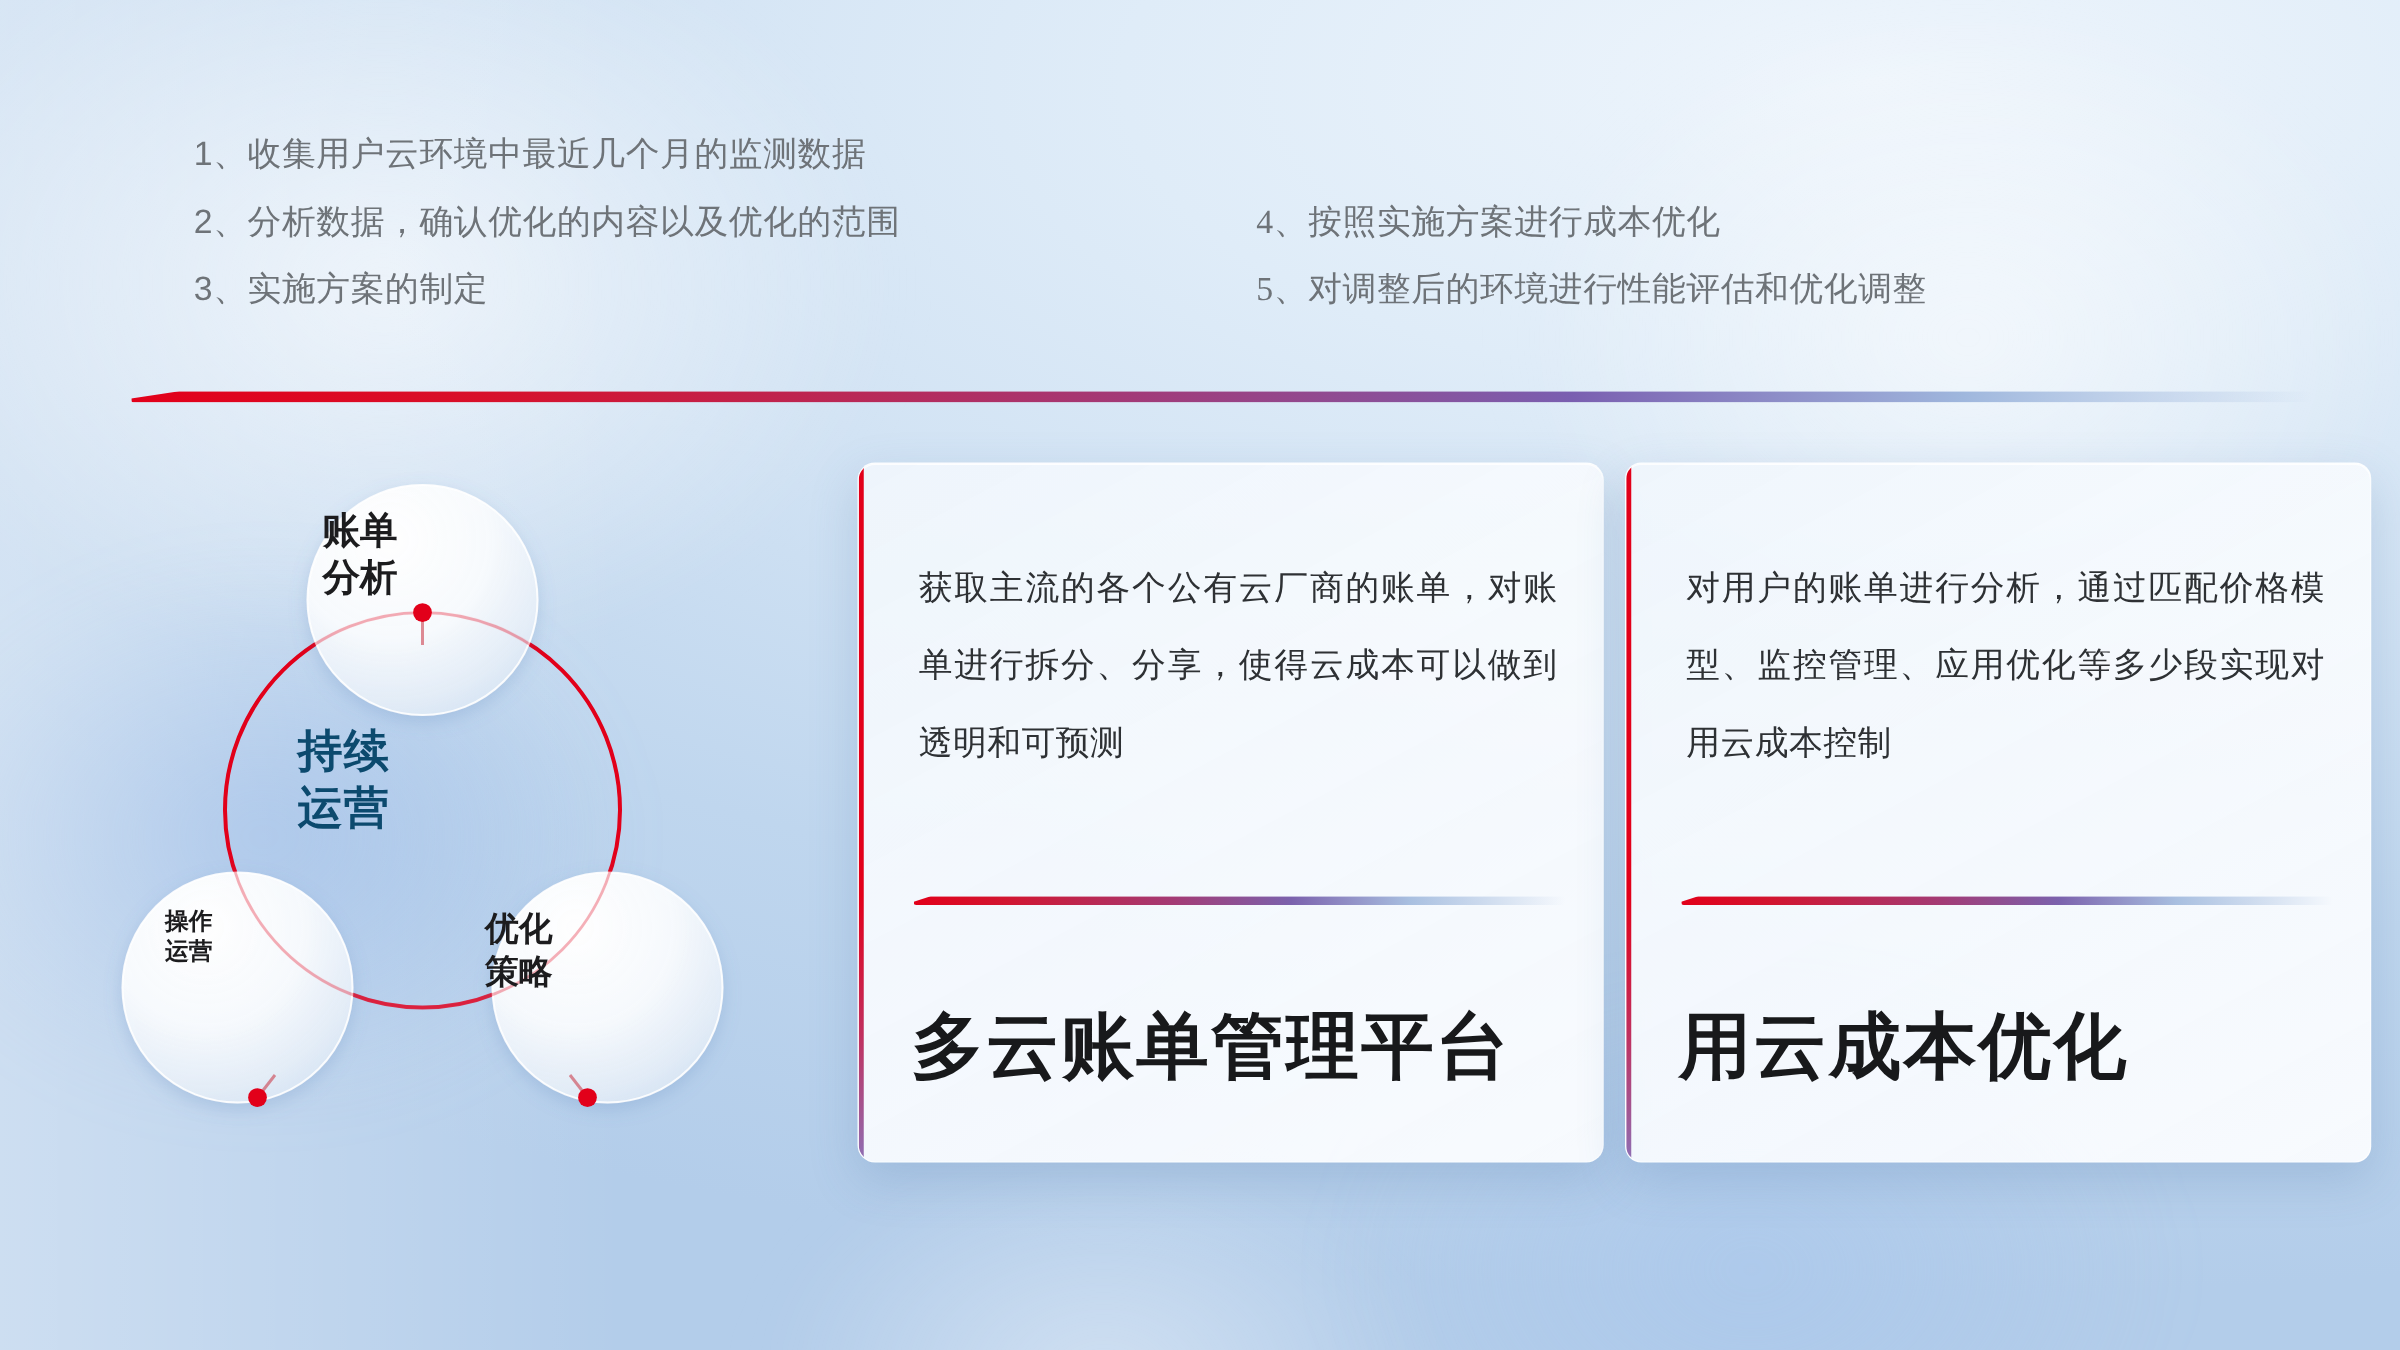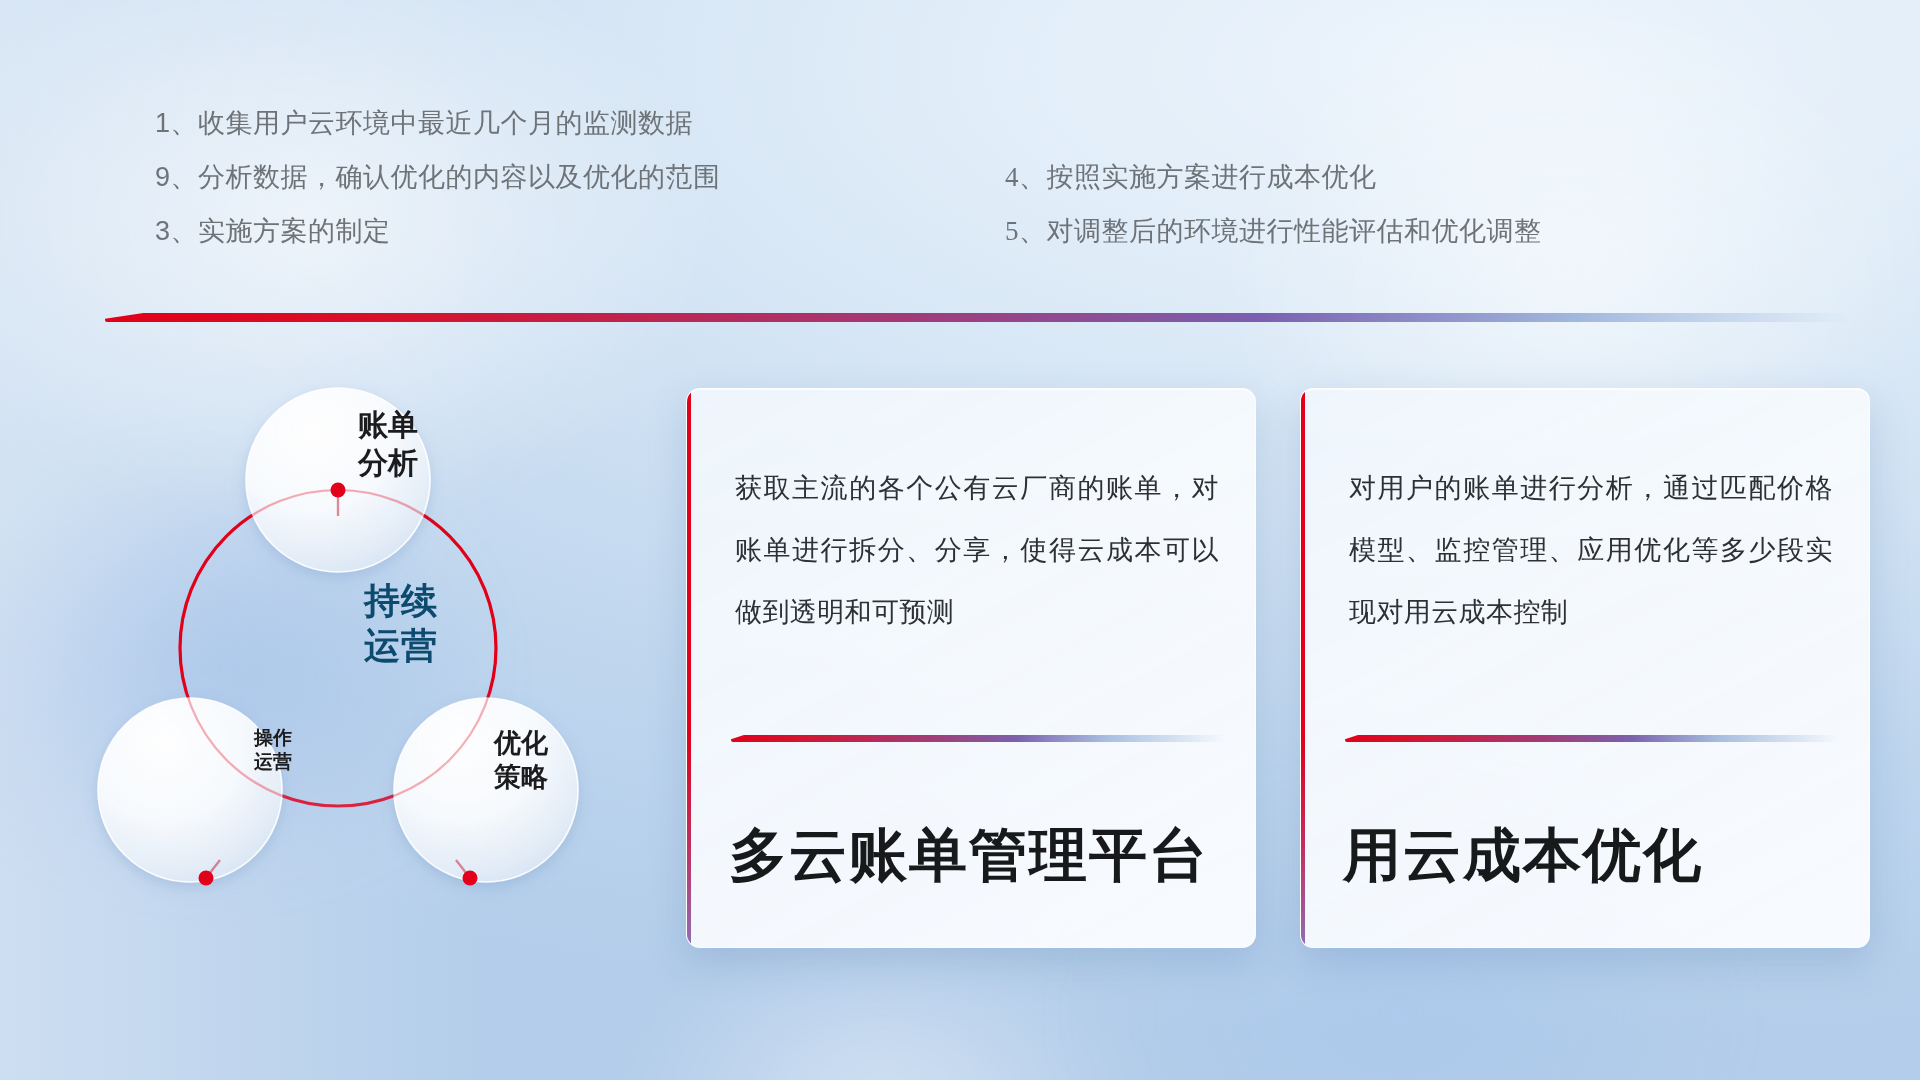--- a/index.html
+++ b/index.html
@@ -58,39 +58,40 @@
     position:absolute;left:105px;top:313px;width:1745px;height:9px;
     background:linear-gradient(90deg,#e2001a 0%,#d8102a 16%,#a23a78 46%,#7a5fb0 66%,#9fb7dd 84%,rgba(200,216,236,0) 100%);
     clip-path:polygon(0 64%,2.2% 0,100% 0,100% 100%,0 100%);
     border-radius:2px;
   }
 
   
   #venn{position:absolute;left:88px;top:348px;width:520px;height:560px;}
   #venn svg{position:absolute;inset:0;overflow:visible;}
   .venn-label{
-    position:absolute;text-align:right;color:#1c1c1e;font-weight:700;
+    position:absolute;text-align:left;color:#1c1c1e;font-weight:700;
     line-height:1.26;white-space:pre-line;
   }
   #venn-label-top{left:170px;top:58px;width:160px;font-size:30px;}
   #venn-label-left{left:44px;top:378px;width:160px;font-size:19px;}
   #venn-label-right{left:300px;top:378px;width:160px;font-size:27px;}
   #venn-label-center{
     left:150px;top:230px;width:200px;font-size:36px;color:#0c4a6e;
     font-weight:800;letter-spacing:1px;
   }
 
   
   .card{
-    position:absolute;top:388px;width:568px;height:558px;
+    position:absolute;top:370px;width:568px;height:558px;
     border-radius:14px;
     background:linear-gradient(152deg,rgba(240,246,252,.93) 0%,rgba(248,251,254,.90) 40%,rgba(252,253,255,.93) 100%);
     box-shadow:0 14px 38px rgba(74,112,162,.22), inset 0 1px 0 rgba(255,255,255,.85);
     border:1px solid rgba(255,255,255,.75);
     overflow:hidden;
+    padding-left:27px;
   }
   .card::before{
     content:"";position:absolute;left:0;top:0;bottom:0;width:4px;
     background:linear-gradient(180deg,#e2001a 0%,#e2001a 62%,#c0305f 82%,#8e6fb4 100%);
   }
   #card-1{left:686px;}
   #card-2{left:1300px;border-radius:13px;}
   .card-body{
     position:absolute;left:48px;right:36px;top:68px;
     font-size:27px;line-height:62px;color:#2e3134;letter-spacing:.4px;
@@ -114,21 +115,21 @@
   <div class="bg-base"></div>
   <div class="bg-blob1"></div>
   <div class="bg-blob2"></div>
   <div class="bg-blob3"></div>
   <div class="bg-blob4"></div>
   <div class="bg-blob5"></div>
   <div class="bg-sheen"></div>
 
   <div class="bullets" id="bullets-left">
     <div class="row">1、收集用户云环境中最近几个月的监测数据</div>
-    <div class="row">9、分析数据，确认优化的内容以及优化的范围</div>
+    <div class="row">2、分析数据，确认优化的内容以及优化的范围</div>
     <div class="row">3、实施方案的制定</div>
   </div>
   <div class="bullets" id="bullets-right">
     <div class="row">4、按照实施方案进行成本优化</div>
     <div class="row">5、对调整后的环境进行性能评估和优化调整</div>
   </div>
 
   <div class="divider-main"></div>
 
   <div id="venn">

